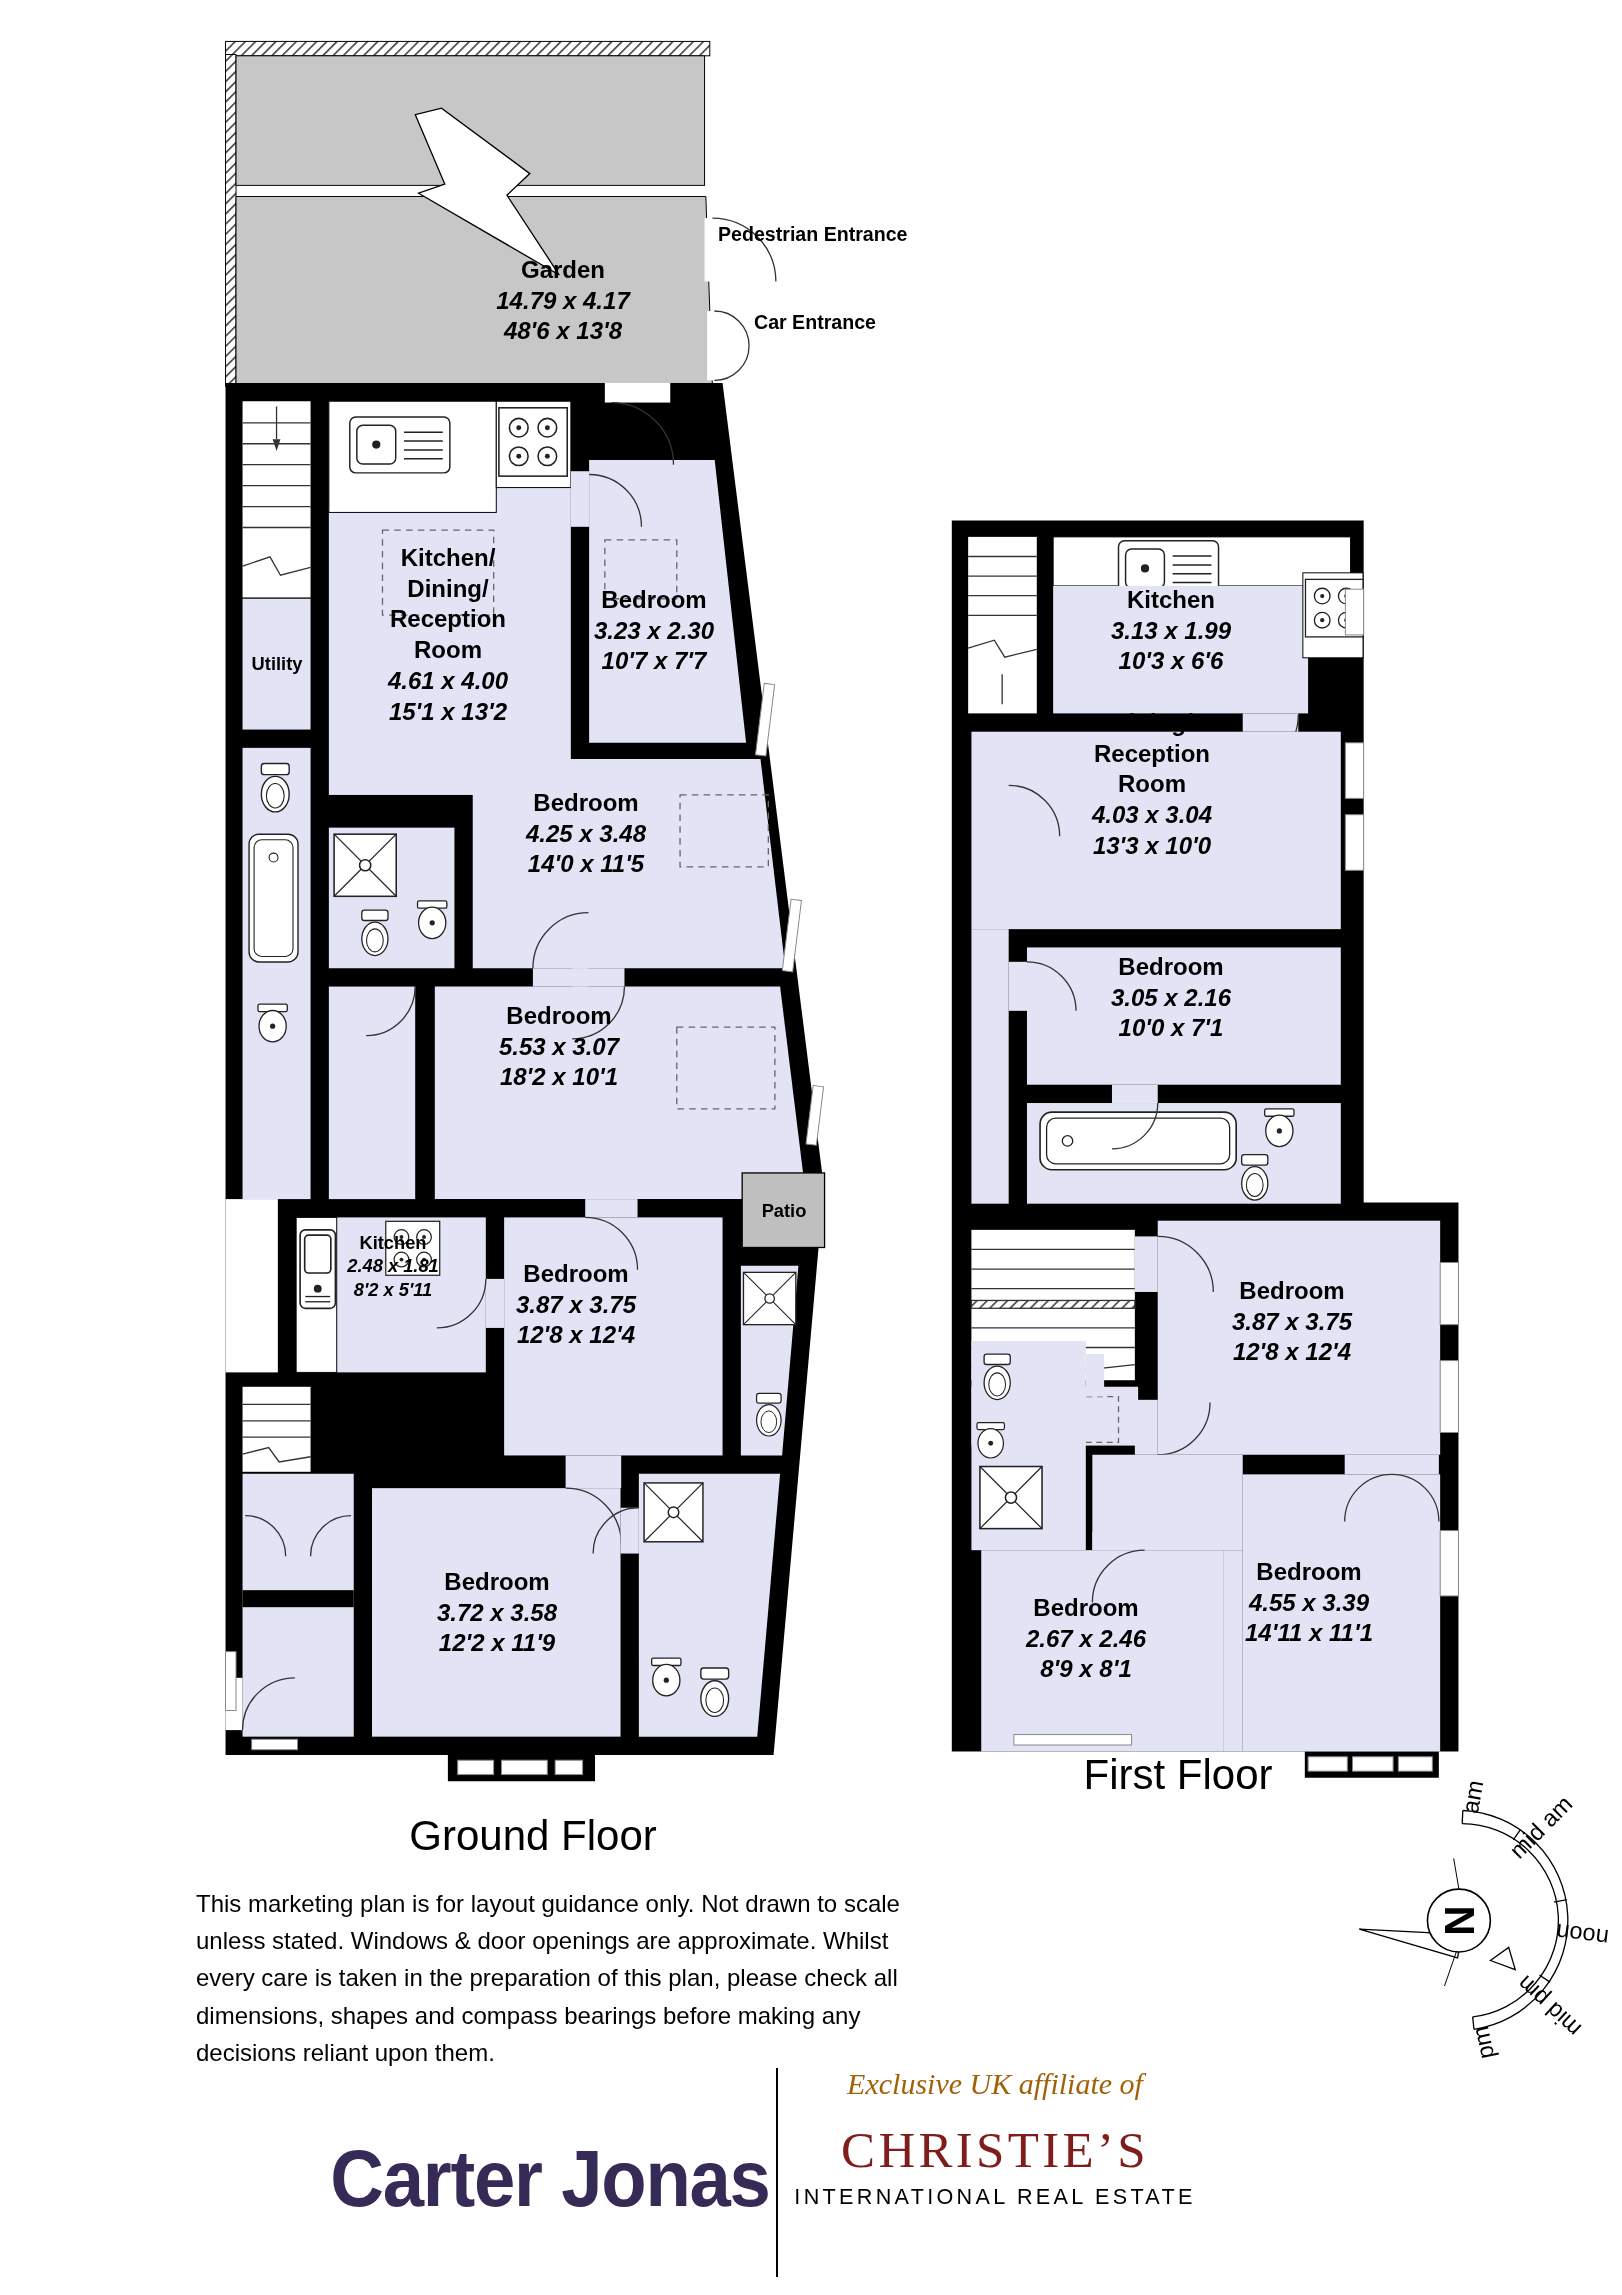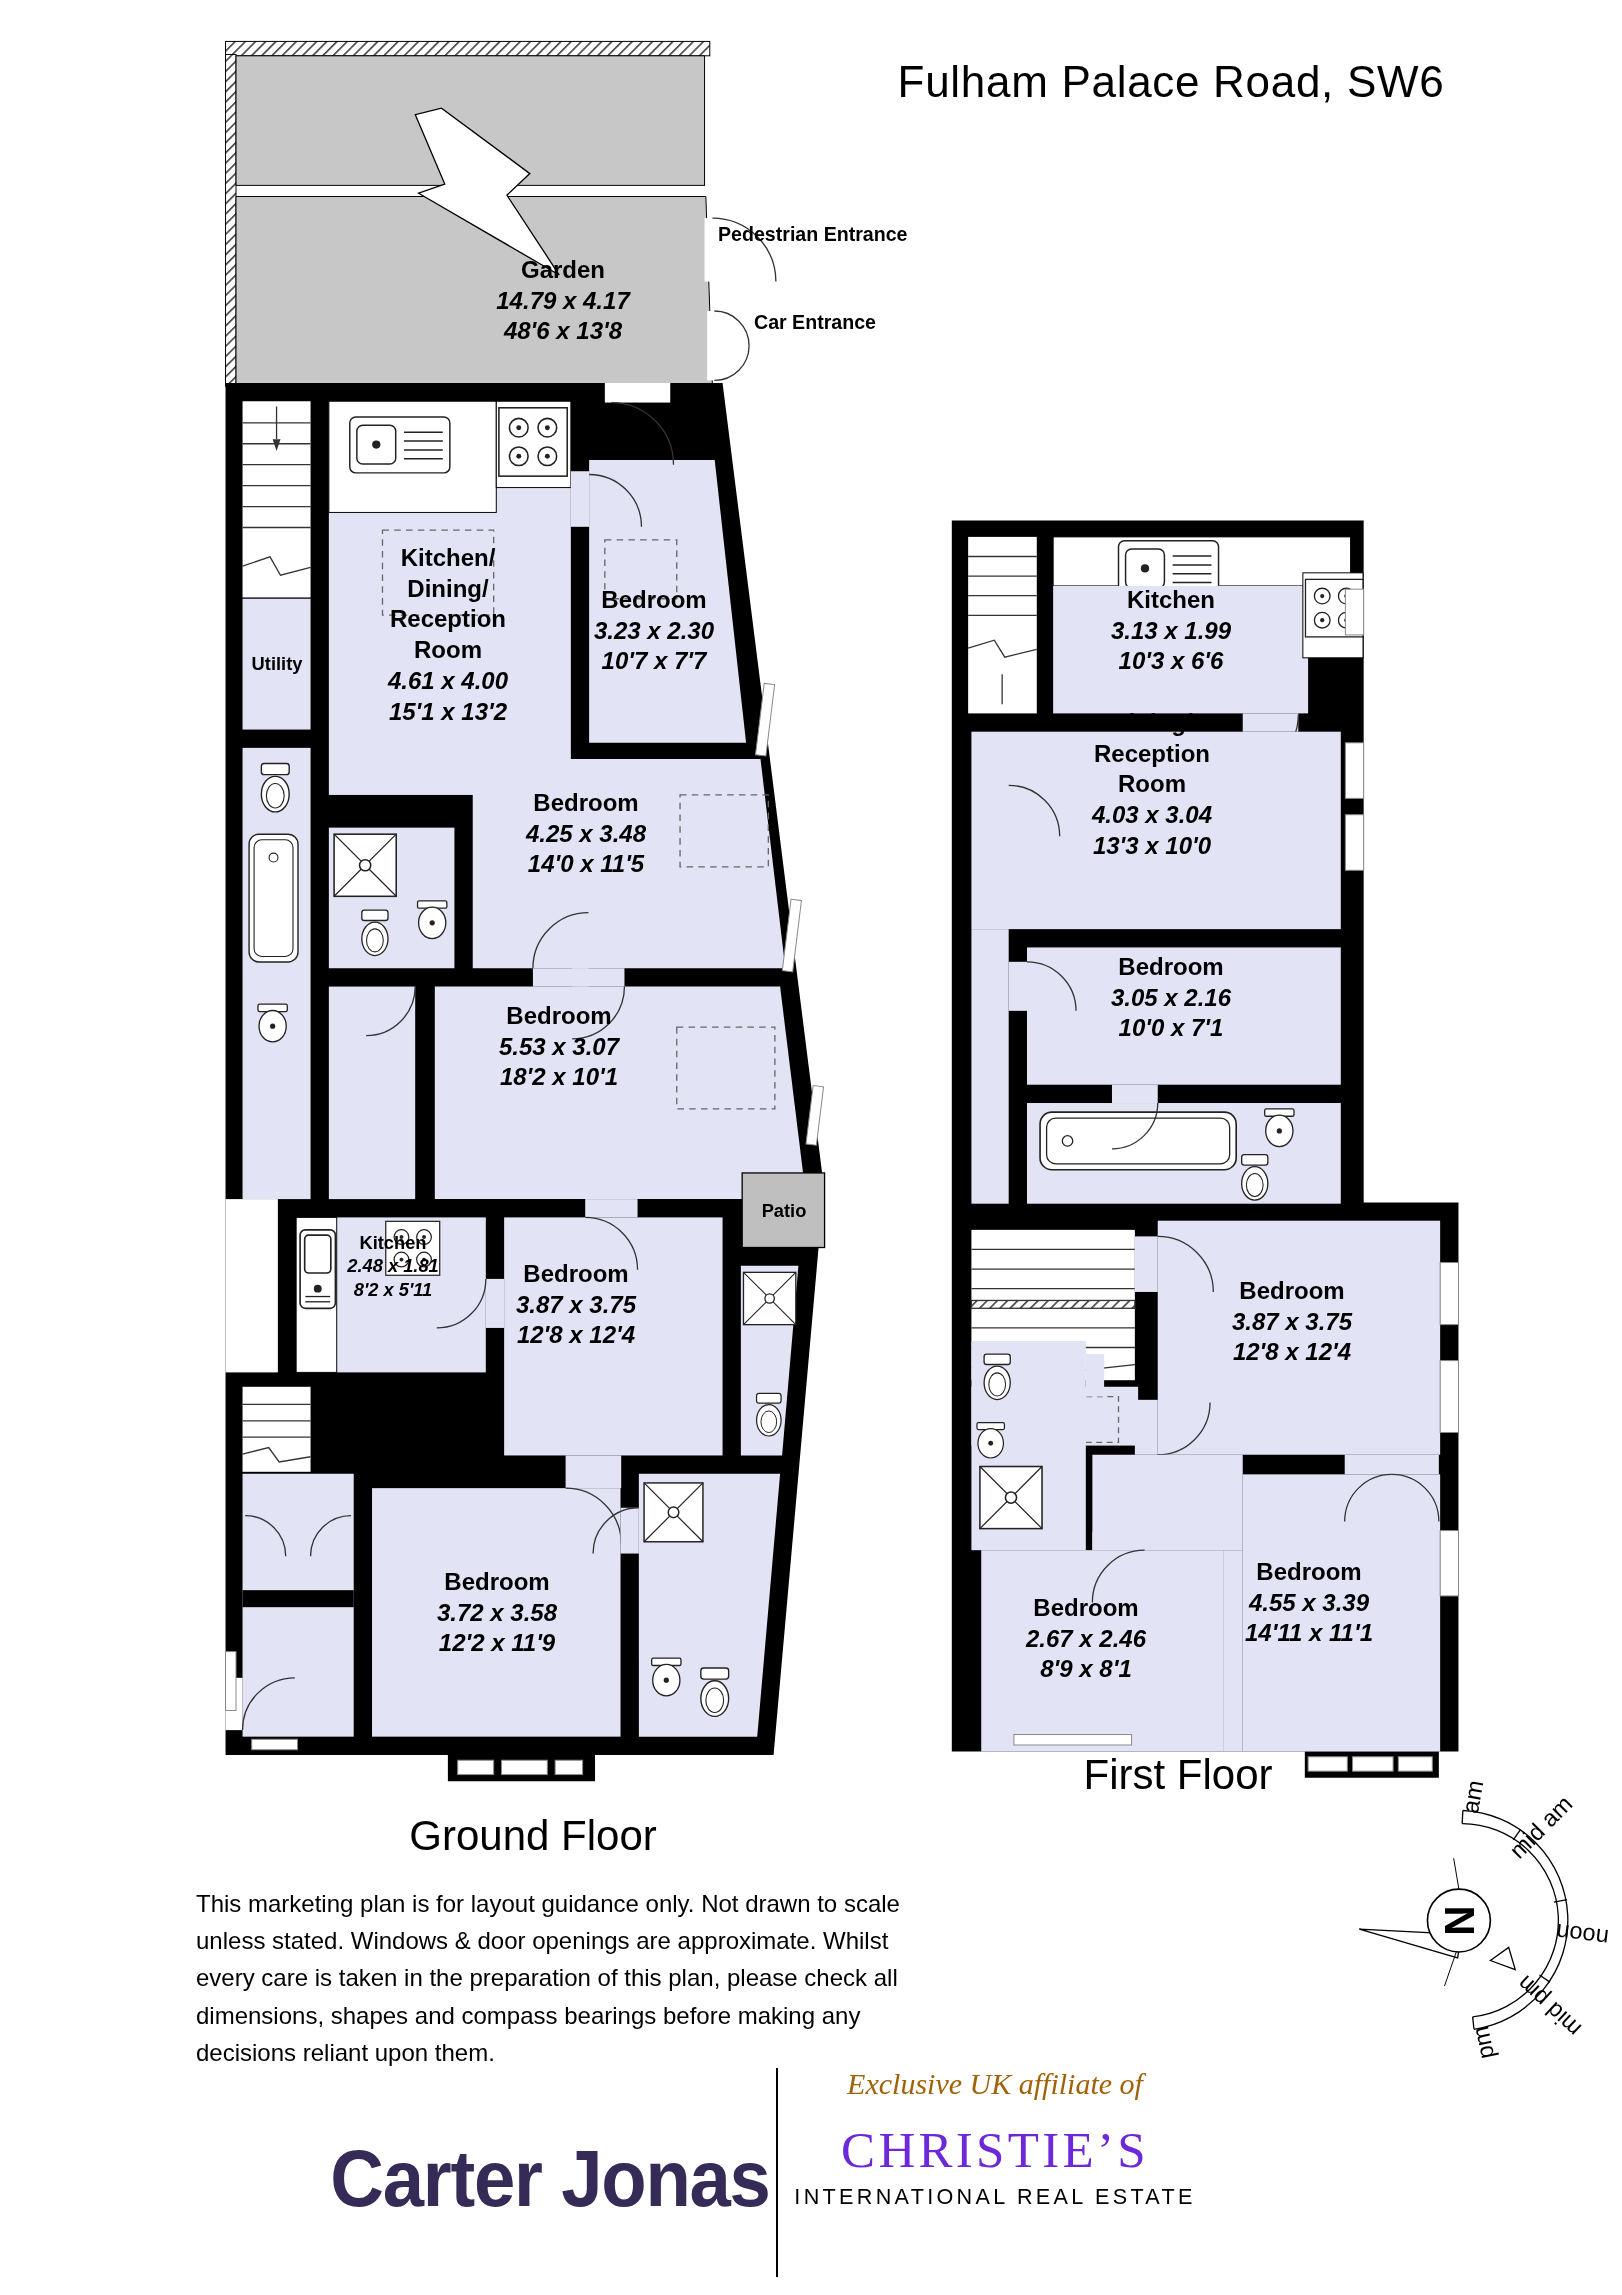--- a/index.html
+++ b/index.html
@@ -31,21 +31,20 @@
   .partner-sub{position:absolute;left:995px;top:2197px;transform:translate(-50%,-50%);
                font-size:21.6px;letter-spacing:3.3px;white-space:nowrap;}
   svg{position:absolute;overflow:visible;}
   svg text{font-family:"Liberation Sans",sans-serif;}
 </style>
 </head>
 <body>
 
 <div id="page">
 
-  <div class="title">Fulham Palace Road, SW6</div>
 
   <svg style="left:219px;top:36px" width="746" height="357" viewBox="0 0 1140 545">
     <defs>
       <pattern id="hatch" patternUnits="userSpaceOnUse" width="11" height="11" patternTransform="rotate(45)">
         <rect width="11" height="11" fill="#fff"></rect>
         <line x1="0" y1="0" x2="0" y2="11" stroke="#444" stroke-width="5"></line>
       </pattern>
     </defs>
     <rect x="10" y="8" width="740" height="22" fill="url(#hatch)" stroke="#000" stroke-width="1.5"></rect>
     <rect x="10" y="28" width="16" height="507" fill="url(#hatch)" stroke="#000" stroke-width="1.5"></rect>
@@ -419,17 +418,17 @@
     <text x="213" y="58" transform="rotate(-80 213 58)" font-size="36" text-anchor="middle">am</text>
     <text x="314" y="111" transform="rotate(-45 314 111)" font-size="36" text-anchor="middle">mid am</text>
     <text x="370" y="255" transform="rotate(187 370 255)" font-size="36" text-anchor="middle">noon</text>
     <text x="326" y="367" transform="rotate(223 326 367)" font-size="36" text-anchor="middle">mid pm</text>
     <text x="229" y="429" transform="rotate(258 229 429)" font-size="36" text-anchor="middle">pm</text>
   </svg>
 
   <div class="brand" style="color:#362b56">Carter Jonas</div>
   <div class="divider"></div>
   <div class="affiliate" style="color:#a16207">Exclusive UK affiliate of</div>
-  <div class="partner" style="color:#6d28d9">CHRISTIE’S</div>
+  <div class="partner" style="color:#7f1d1d">CHRISTIE’S</div>
   <div class="partner-sub">INTERNATIONAL REAL ESTATE</div>
 
 </div>
 
 
 </body></html>

